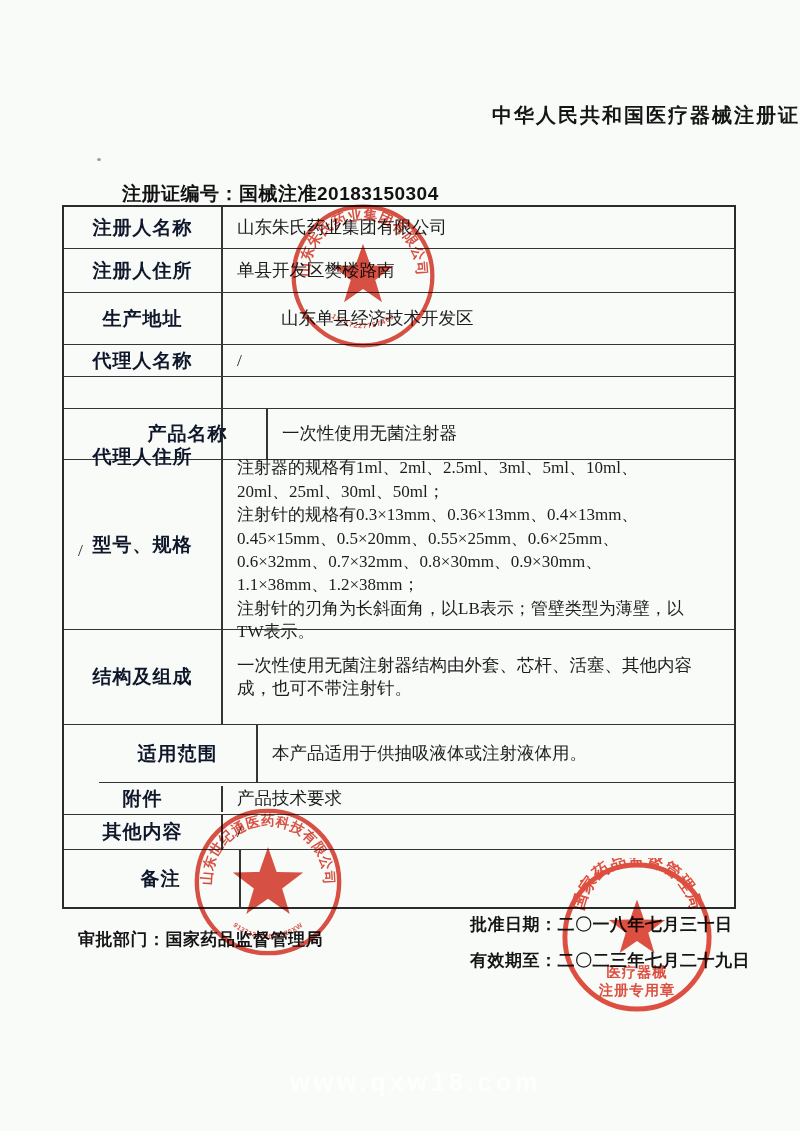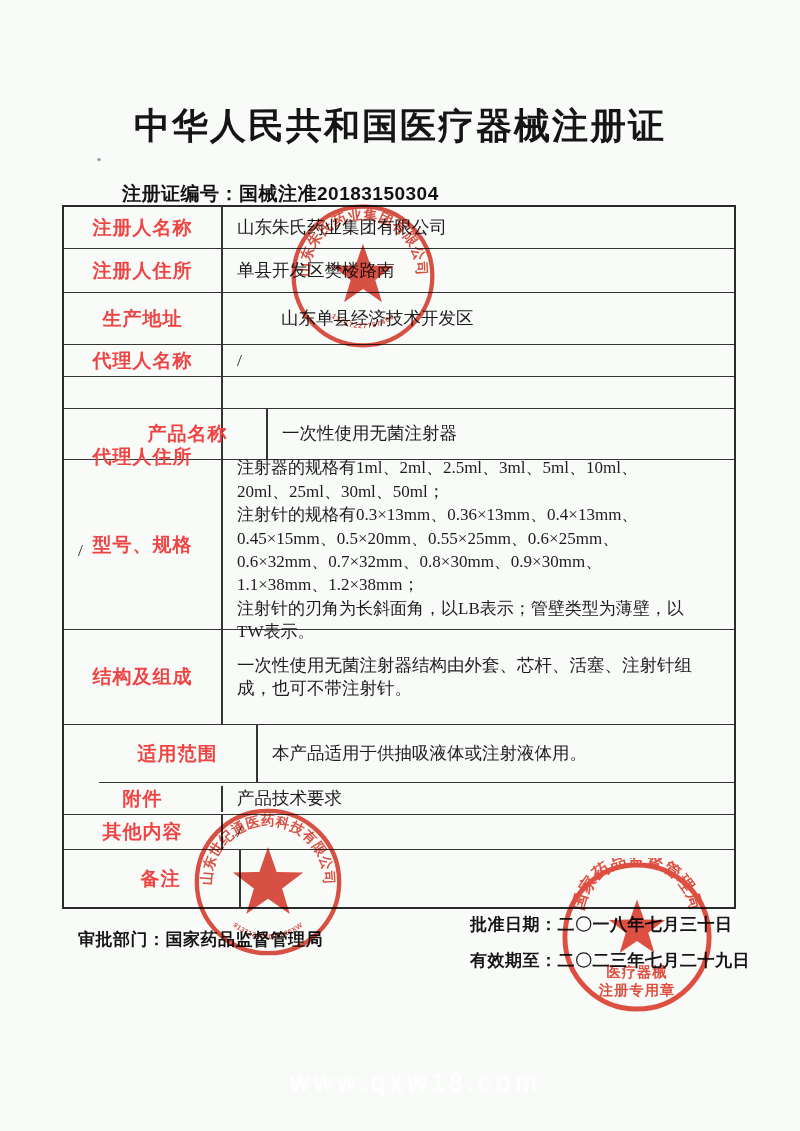--- a/index.html
+++ b/index.html
@@ -10,40 +10,40 @@
     color:#1e1e1e;
     position:relative;
     overflow:hidden;
   }
   .page{
     position:absolute;left:0;top:0;width:800px;height:1131px;
     background:#f9fbf9;
   }
   .doc-title{
     position:absolute;left:0;top:102px;width:800px;
-    text-align:center;
-    font-size:36px;font-weight:bold;letter-spacing:2px;color:#151515;
+    text-align:right;
+    font-size:20px;font-weight:bold;letter-spacing:2px;color:#151515;
   }
   .reg-line{
     position:absolute;left:122px;top:181px;
     font-size:19px;font-weight:600;color:#121212;letter-spacing:0.5px;
   }
   .cert-table{
     position:absolute;left:62px;top:205px;width:674px;height:704px;
     border:2px solid #2b2b2b;
     box-sizing:border-box;
     background:transparent;
   }
   .row{display:flex;border-bottom:1px solid #353535;box-sizing:border-box;}
   .row:last-child{border-bottom:none;}
   .row .label{
     width:159px;flex:0 0 159px;
     border-right:2px solid #353535;
     display:flex;align-items:center;justify-content:center;
-    font-size:19px;font-weight:bold;letter-spacing:1px;color:#ef4444;
+    font-size:19px;font-weight:bold;letter-spacing:1px;color:#0f172a;
     box-sizing:border-box;text-align:center;
   }
   .row .value{
     flex:1;display:flex;align-items:center;
     padding:3px 6px 3px 14px;
     font-size:17.5px;color:#1c1c1c;
     font-family:"Liberation Serif","DejaVu Serif",serif;
     line-height:1.32;
     white-space:pre-line;
     box-sizing:border-box;
@@ -119,21 +119,21 @@
 20ml、25ml、30ml、50ml；
 注射针的规格有0.3×13mm、0.36×13mm、0.4×13mm、
 0.45×15mm、0.5×20mm、0.55×25mm、0.6×25mm、
 0.6×32mm、0.7×32mm、0.8×30mm、0.9×30mm、
 1.1×38mm、1.2×38mm；
 注射针的刃角为长斜面角，以LB表示；管壁类型为薄壁，以
 TW表示。</div>
     </div>
     <div class="row r8">
       <div class="label">结构及组成</div>
-      <div class="value">一次性使用无菌注射器结构由外套、芯杆、活塞、注射针组
+      <div class="value">一次性使用无菌注射器结构由外套、芯杆、活塞、其他内容
 成，也可不带注射针。</div>
     </div>
     <div class="row r9">
       <div class="label">适用范围</div>
       <div class="value">本产品适用于供抽吸液体或注射液体用。</div>
     </div>
     <div class="row r10">
       <div class="label">附件</div>
       <div class="value">产品技术要求</div>
     </div>

